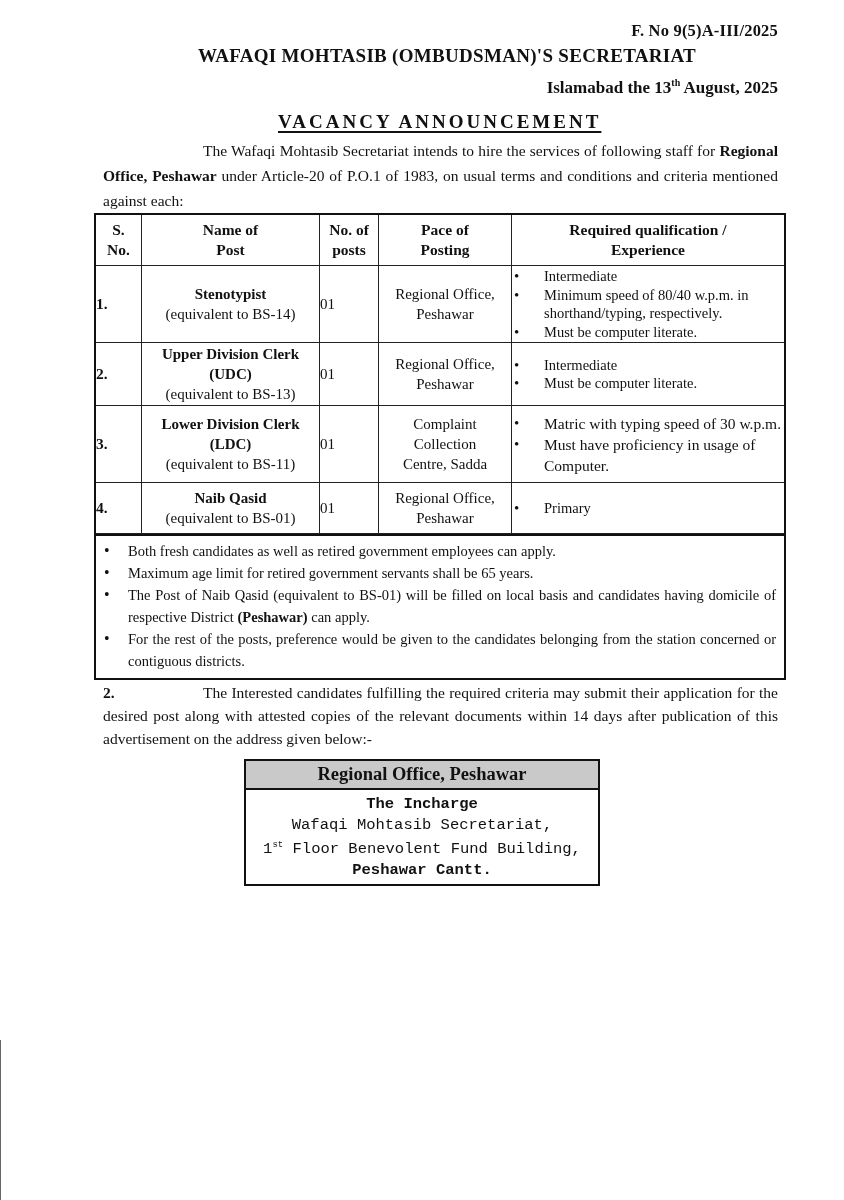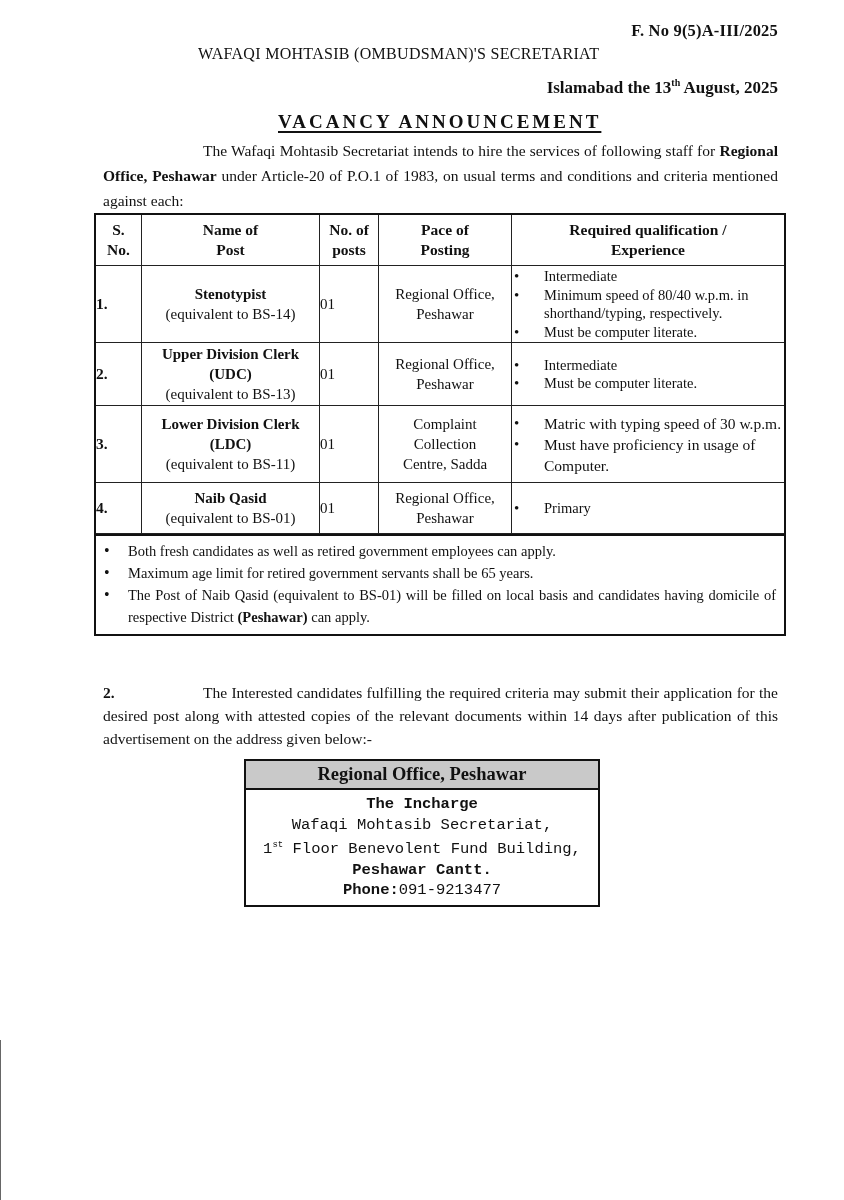--- a/index.html
+++ b/index.html
@@ -3,21 +3,21 @@
 <meta charset="utf-8">
 <style>
   html, body { margin: 0; padding: 0; background: #ffffff; }
   body {
     width: 844px; height: 1200px; position: relative; overflow: hidden;
     font-family: "Liberation Serif", "DejaVu Serif", serif;
     color: #111;
   }
   .abs { position: absolute; }
   .file-no { right: 66px; top: 21px; font-size: 16.5px; font-weight: bold; letter-spacing: 0.2px; }
-  .org-title { left: 198px; top: 45px; font-size: 16px; font-weight: normal; letter-spacing: 0.3px; }
+  .org-title { left: 198px; top: 45px; font-size: 19px; font-weight: bold; letter-spacing: 0.3px; }
   .place-date { right: 66px; top: 77px; font-size: 17px; font-weight: bold; }
   .place-date sup { font-size: 10px; }
   .announce { left: 278px; top: 111px; font-size: 19px; font-weight: bold; letter-spacing: 3px; text-decoration: underline; text-decoration-thickness: 2px; text-underline-offset: 3px; }
 
   .intro { left: 103px; top: 138px; width: 675px; font-size: 15.5px; line-height: 25px; text-align: justify; }
   .intro .indent { display: inline-block; width: 100px; }
 
   .table-wrap { left: 94px; top: 213px; width: 692px; border: 2px solid #111; box-sizing: border-box; }
   table.vac { width: 100%; border-collapse: collapse; font-size: 15px; }
   table.vac th, table.vac td { border: 1px solid #222; padding: 0; vertical-align: middle; }
@@ -129,30 +129,30 @@
           </ul>
         </td>
       </tr>
     </tbody>
   </table>
   <div class="notes">
     <ul>
       <li>Both fresh candidates as well as retired government employees can apply.</li>
       <li>Maximum age limit for retired government servants shall be 65 years.</li>
       <li><span>The Post of Naib Qasid (equivalent to BS-01) will be filled on local basis and candidates having domicile of respective District </span><b>(Peshawar)</b><span> can apply.</span></li>
+      <li>For the rest of the posts, preference would be given to the candidates belonging from the station concerned or contiguous districts.</li>
     </ul>
   </div>
 </div>
 
 <div class="abs para2"><span class="num">2.</span><span>The Interested candidates fulfilling the required criteria may submit their application for the desired post along with attested copies of the relevant documents within 14 days after publication of this advertisement on the address given below:-</span></div>
 
 <div class="abs address-box">
   <div class="address-head">Regional Office, Peshawar</div>
   <div class="address-body">
     <div class="b">The Incharge</div>
     <div>Wafaqi Mohtasib Secretariat,</div>
     <div><span>1</span><sup>st</sup><span> Floor Benevolent Fund Building,</span></div>
     <div class="b">Peshawar Cantt.</div>
-    <div><b>Phone:</b><span>091-9213477</span></div>
   </div>
 </div>
 
 <div class="abs scan-line"></div>
 
 </body></html>

